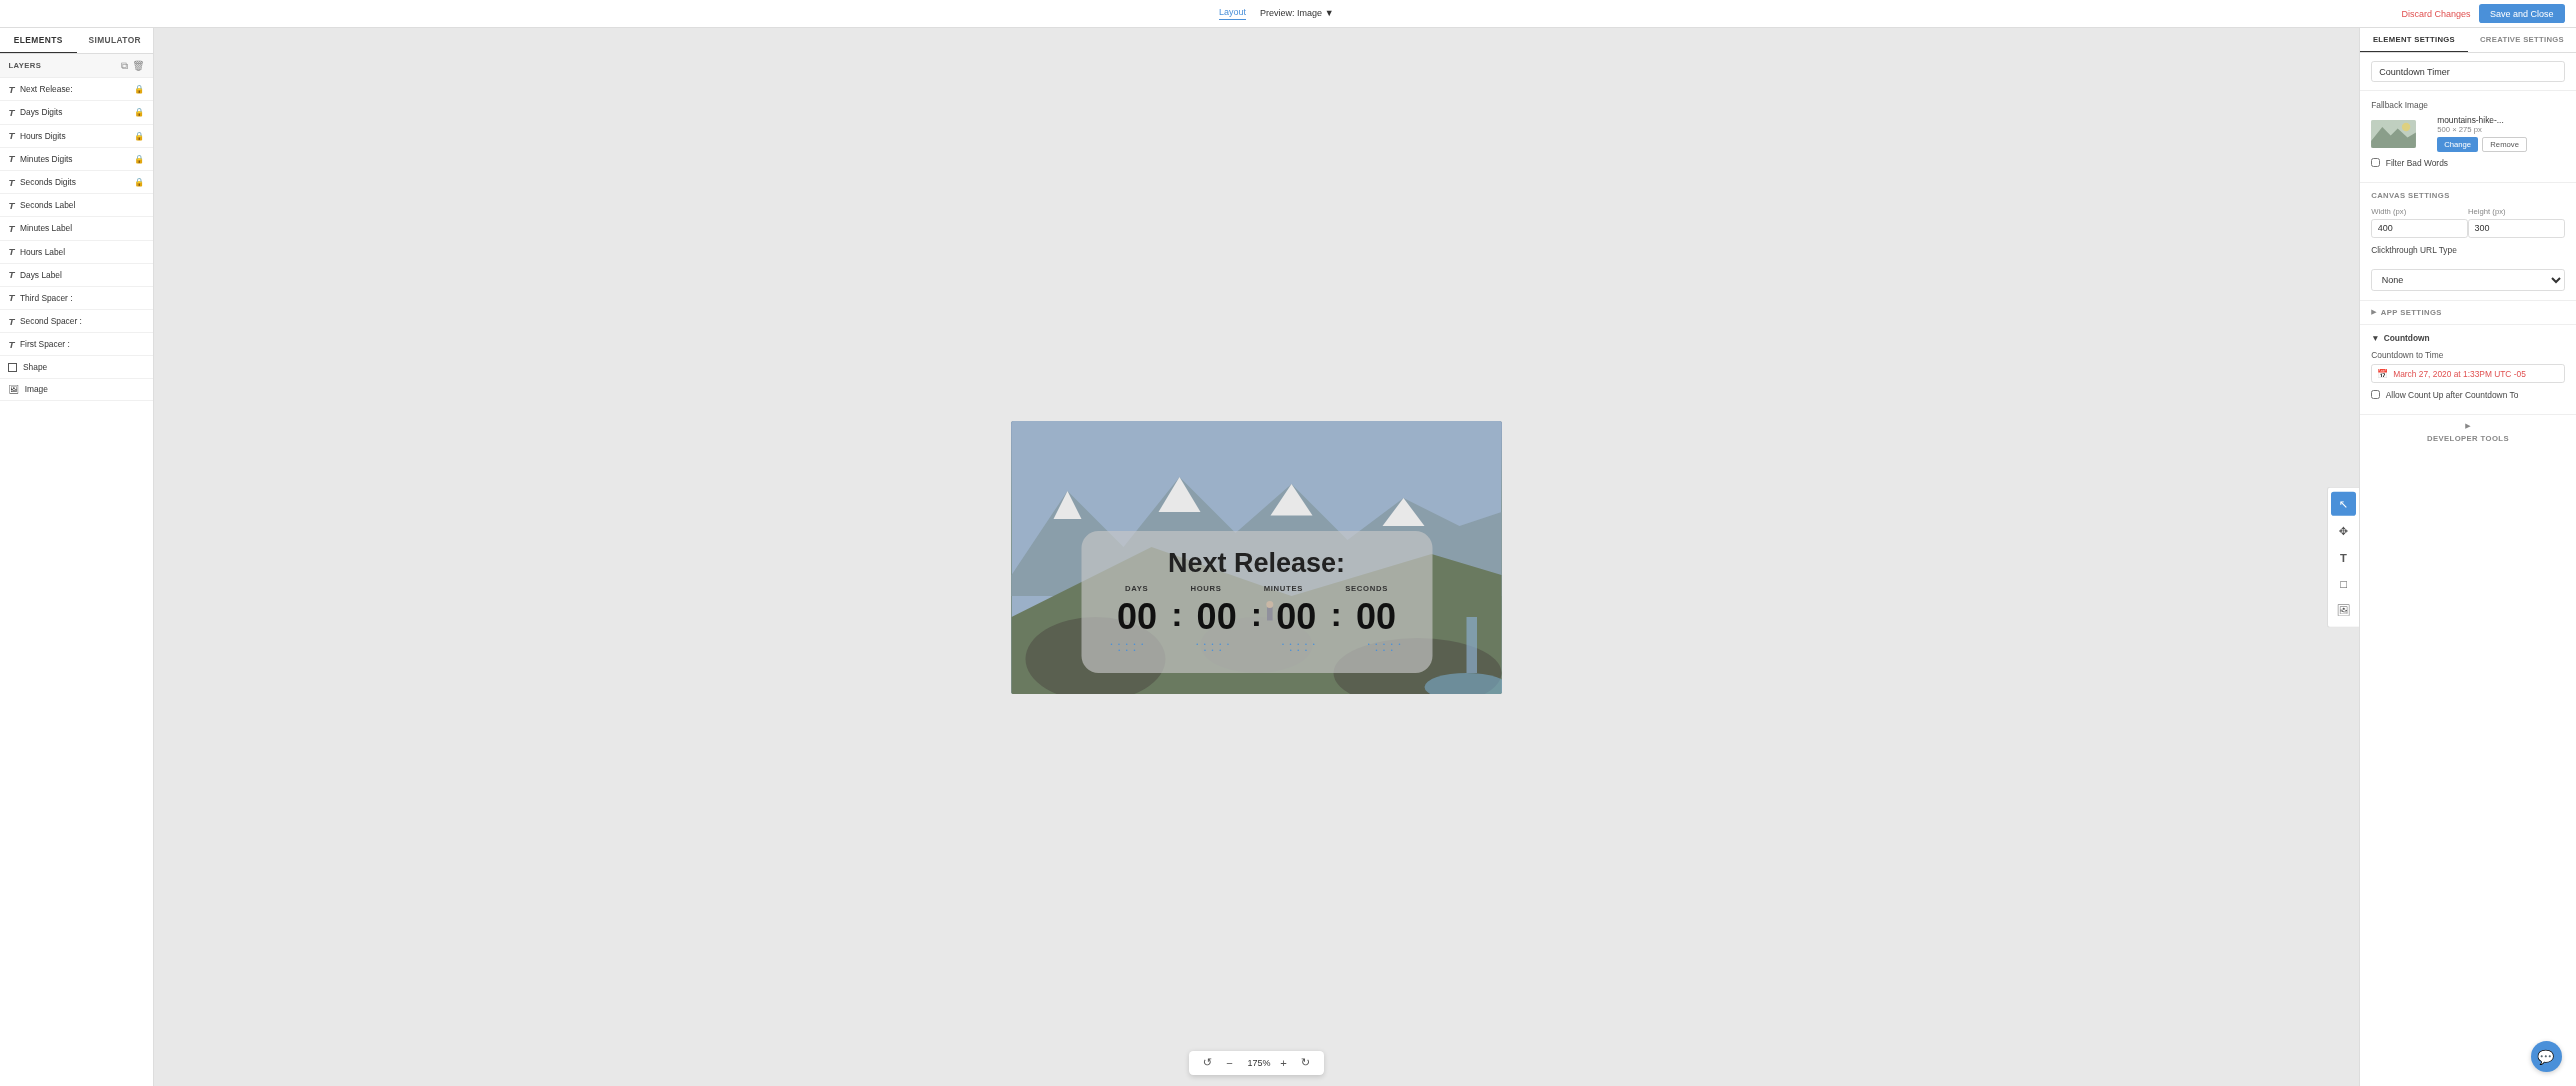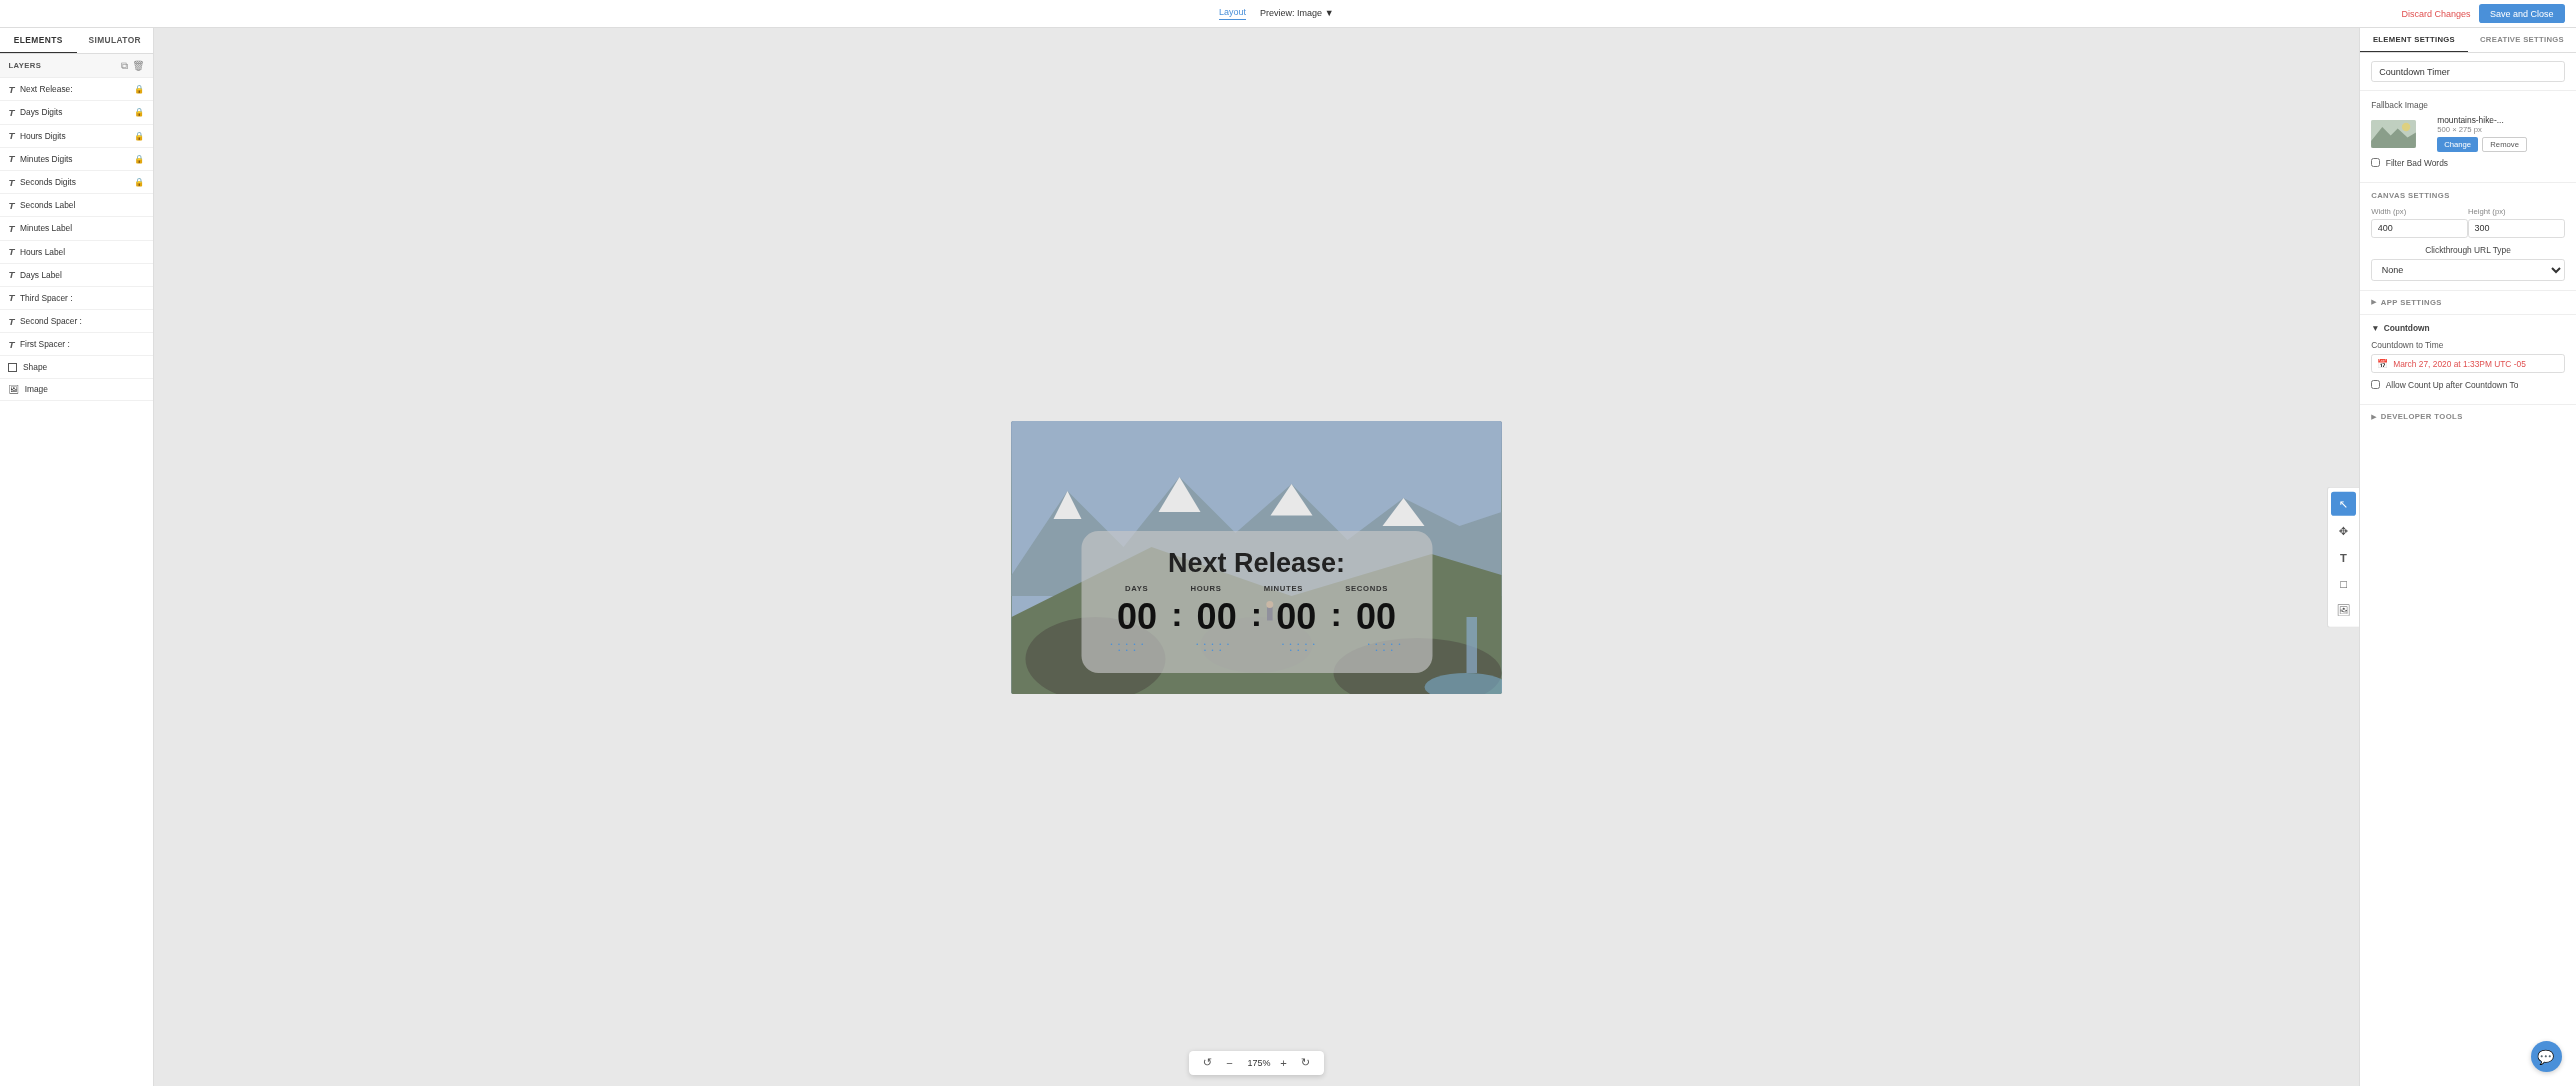--- a/index.html
+++ b/index.html
@@ -80,35 +80,35 @@
     .btn-remove { background: none; color: #555; border: 0.7px solid #ccc; border-radius: 2.1px; padding: 2.1px 7px; font-size: 7.7px; cursor: pointer; }
 
     .checkbox-row { display: flex; align-items: flex-start; gap: 5.6px; margin-bottom: 5.6px; }
     .checkbox-row input[type=checkbox] { width: 9px; height: 9px; cursor: pointer; }
     .checkbox-label { font-size: 8.4px; color: #444; }
 
     .canvas-settings-grid { display: grid; grid-template-columns: 1fr 1fr; margin-bottom: 7px; }
     .field-label { font-size: 7.7px; color: #888; margin-bottom: 2.8px; }
     .field-input { width: 100%; border: 0.7px solid #ddd; border-radius: 2.8px; padding: 3.5px 5.6px; font-size: 9px; color: #333; outline: none; }
 
-    .field-label-full { font-size: 8.4px; color: #444; margin-bottom: 4px; text-align: center; }
+    .field-label-full { font-size: 8.4px; color: #444; margin-bottom: 14px; }
     .select-full { width: 100%; border: 0.7px solid #ddd; border-radius: 2.8px; padding: 4.2px 5.6px; font-size: 9px; color: #333; outline: none; background: #fff; }
 
     .app-settings-header { display: flex; align-items: center; gap: 4.2px; padding: 7px 11.2px; border-bottom: 0.7px solid #eee; cursor: pointer; }
     .app-settings-label { font-size: 7.7px; font-weight: 700; color: #888; text-transform: uppercase; letter-spacing: 0.4px; }
     .section-arrow { color: #888; font-size: 7px; }
 
     .countdown-section { padding: 8.4px 11.2px; border-bottom: 0.7px solid #eee; }
     .countdown-section-title { font-size: 8.4px; font-weight: 700; color: #444; margin-bottom: 7px; display: flex; align-items: center; gap: 4.2px; }
     .countdown-to-label { font-size: 8.4px; color: #555; margin-bottom: 4.2px; }
     .date-input-row { display: flex; align-items: center; gap: 4.2px; border: 0.7px solid #ddd; border-radius: 2.8px; padding: 3.5px 5.6px; }
     .date-icon { font-size: 9px; color: #555; }
     .date-value { font-size: 8.4px; color: #e05050; }
 
-    .developer-tools-header { display: flex; align-items: center; gap: 4.2px; padding: 7px 11.2px; cursor: pointer; }
+    .developer-tools-header { display: flex; align-items: center; gap: 4.2px; padding: 7px 11.2px; cursor: pointer; flex-direction: column; }
     .dev-tools-label { font-size: 7.7px; font-weight: 700; color: #888; text-transform: uppercase; letter-spacing: 0.4px; }
 
     
     .chat-bubble { position: fixed; bottom: 14px; right: 14px; width: 31px; height: 31px; background: #4a90d9; border-radius: 50%; display: flex; align-items: center; justify-content: center; cursor: pointer; box-shadow: 0 1.4px 5.6px rgba(0,0,0,0.2); }
     .chat-bubble-icon { color: #fff; font-size: 14px; }
 
     
     .mountain-bg { width: 100%; height: 100%; background: linear-gradient(180deg, #8aa0c0 0%, #6a8060 40%, #5a7050 70%, #788a78 100%); position: relative; }
   </style>
 </head>

